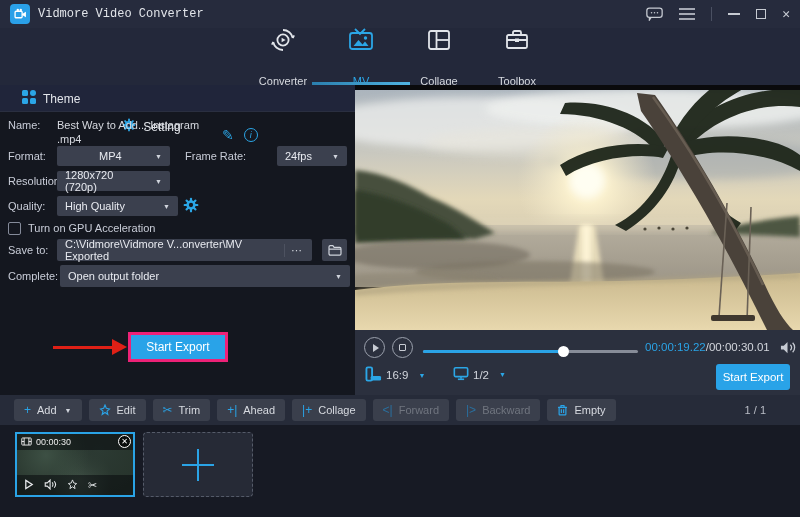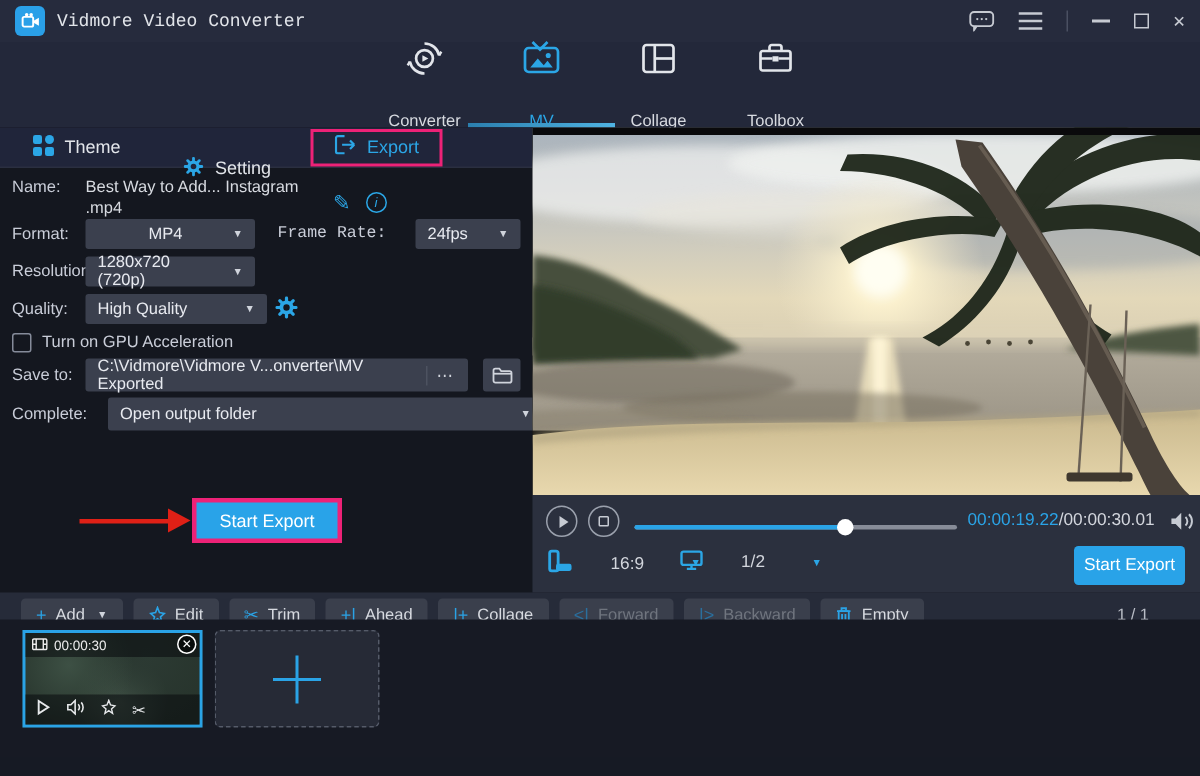--- a/index.html
+++ b/index.html
@@ -39,21 +39,21 @@
   .navtab.active::after {
     content:""; position:absolute; left:-10px; right:-10px; bottom:0; height:3px;
     background:linear-gradient(90deg,#2b7fae,#4fb3e2);
   }
   
   .panel {
     position:absolute; left:0; top:85px; width:355px; height:310px; background:#14171f;
   }
   .ptabs {
     position:absolute; left:0; top:0; width:355px; height:27px;
-    background:#20253a; display:flex; align-items:center; border-bottom:1px solid #2a2f40;
+    background:#20253a; display:flex; align-items:flex-start; border-bottom:1px solid #2a2f40;
   }
   .ptab {
     display:flex; align-items:center; gap:7px; padding:0 12px; height:27px;
     cursor:pointer; font-size:12px; color:#e2e5ea;
   }
   .ptab-export { color:#2ba6e6; border:2px solid #ed2277; height:25px; margin-left:14px; padding:0 14px; }
   .ptab-theme { margin-left:10px; }
   .ptab-setting { margin-left:18px;margin-top:28px; }
   .frow { position:absolute; left:0; width:355px; display:flex; align-items:center; }
   .flabel { position:absolute; left:8px; color:#c9cdd8; font-size:11px; }
@@ -105,21 +105,21 @@
   .playtri { width:0; height:0; border-top:4px solid transparent; border-bottom:4px solid transparent; border-left:6px solid #c7cbd3; margin-left:2px; }
   .stopsq { width:7px; height:7px; border:1.5px solid #c7cbd3; border-radius:1px; }
   .slider { position:absolute; left:68px; top:16px; width:215px; height:11px; cursor:pointer; }
   .track { position:absolute; left:0; top:4px; width:100%; height:3px; background:#878c98; border-radius:2px; }
   .played { position:absolute; left:0; top:4px; height:3px; background:#2aa3e6; border-radius:2px; }
   .knob { position:absolute; top:0; width:11px; height:11px; background:#fff; border-radius:50%; margin-left:-5px; }
   .timetext { position:absolute; left:290px; top:11px; font-size:11.5px; white-space:nowrap; }
   .elapsed { color:#2aa3e6; } .timesep,.total { color:#d3d6dd; }
   .volbtn { position:absolute; left:424px; top:10px; cursor:pointer; }
   .ctl2 { position:absolute; left:0; top:36px; width:445px; height:28px; }
-  .aspectgrp,.screengrp { position:absolute; display:flex; align-items:center; gap:25px; color:#d3d6dd; font-size:11.5px; cursor:pointer; }
+  .aspectgrp,.screengrp { position:absolute; display:flex; align-items:center; gap:4px; color:#d3d6dd; font-size:11.5px; cursor:pointer; }
   .aspectgrp { left:10px; } .screengrp { left:98px; }
   .bluecaret { color:#2ba6e6; font-size:7px; margin-left:6px; }
   .startexport-small {
     position:absolute; right:10px; top:-2px; width:74px; height:26px; background:#29a3e8;
     border-radius:3px; color:#fff; font-size:11.5px; display:flex; align-items:center;
     justify-content:center; cursor:pointer;
   }
   
   .toolbar {
     position:absolute; left:0; top:395px; width:800px; height:30px; background:#262b39;
@@ -128,21 +128,21 @@
   .tbtn {
     height:22px; background:#3a3f4c; border-radius:3px; display:flex; align-items:center;
     gap:6px; padding:0 10px; color:#d7dae0; font-size:11px; cursor:pointer; white-space:nowrap;
   }
   .tbtn .tico { color:#2aa3e6; font-size:12px; display:flex; align-items:center; }
   .tbtn.disabled { color:#70757f; cursor:default; }
   .tbtn.disabled .tico { color:#2a6f9e; }
   .addcaret { font-size:7px; color:#d0d4dc; margin-left:2px; }
   .counter { margin-left:auto; color:#b9bdc6; font-size:11px; padding-right:20px; }
   
-  .timeline { position:absolute; left:0; top:413px; width:800px; height:92px; background:#171a24; }
+  .timeline { position:absolute; left:0; top:425px; width:800px; height:92px; background:#171a24; }
   .clip {
     position:absolute; left:15px; top:7px; width:120px; height:65px; border:2px solid #2aa3e6;
     background:
       radial-gradient(circle at 25% 35%, #3d5044 0%, rgba(0,0,0,0) 45%),
       radial-gradient(circle at 70% 25%, #2c3a33 0%, rgba(0,0,0,0) 50%),
       radial-gradient(circle at 55% 75%, #44564a 0%, rgba(0,0,0,0) 40%),
       #27342c;
     cursor:pointer;
   }
   .clip-top {
@@ -276,47 +276,38 @@
               <rect x="10.4" y="1" width="3.2" height="22" rx="1.4" transform="rotate(45 12 12)"></rect>
               <rect x="10.4" y="1" width="3.2" height="22" rx="1.4" transform="rotate(90 12 12)"></rect>
               <rect x="10.4" y="1" width="3.2" height="22" rx="1.4" transform="rotate(135 12 12)"></rect>
               <circle cx="12" cy="12" r="7"></circle>
             </g>
             <circle cx="12" cy="12" r="3.2" fill="#20253a"></circle>
           </svg>
         </span>
         <span>Setting</span>
       </div>
-      <div class="ptab ptab-export">
-        <span>
-          <svg width="15" height="13" viewBox="0 0 18 16" fill="none" stroke="#2ba6e6" stroke-width="1.8">
-            <path d="M8 1H2.5A1.5 1.5 0 001 2.5v11A1.5 1.5 0 002.5 15H8"></path>
-            <path d="M6 8h10m0 0l-3.5-3.5M16 8l-3.5 3.5"></path>
-          </svg>
-        </span>
-        <span>Export</span>
-      </div>
     </div>
 
     <div class="frow" style="top:40px;">
       <span class="flabel">Name:</span>
       <div class="namewrap">Best Way to Add... Instagram .mp4</div>
       <div class="nameicons">
         <span class="pencil">✎</span>
         <span class="infoicon">i</span>
       </div>
     </div>
 
     <div class="frow" style="top:71px;">
       <span class="flabel">Format:</span>
       <div class="dd" style="left:57px; width:113px;padding-left:42px;">
         <span>MP4</span>
         <span class="caret">▼</span>
       </div>
-      <span class="flabel" style="left:185px;font-family:Liberation Mono, monospace;">Frame Rate:</span>
+      <span class="flabel" style="left:185px;">Frame Rate:</span>
       <div class="dd" style="left:277px; width:70px;">
         <span>24fps</span>
         <span class="caret">▼</span>
       </div>
     </div>
 
     <div class="frow" style="top:96px;">
       <span class="flabel">Resolution:</span>
       <div class="dd" style="left:57px; width:113px;">
         <span>1280x720 (720p)</span>
@@ -358,21 +349,21 @@
       <span class="folderbtn">
         <svg width="14" height="12" viewBox="0 0 16 14" fill="none" stroke="#d0d4dc" stroke-width="1.4">
           <path d="M1 3.5A1.5 1.5 0 012.5 2h3l1.5 2h6.5A1.5 1.5 0 0115 5.5v6A1.5 1.5 0 0113.5 13h-11A1.5 1.5 0 011 11.5z"></path>
           <line x1="1" y1="6" x2="15" y2="6"></line>
         </svg>
       </span>
     </div>
 
     <div class="frow" style="top:191px;">
       <span class="flabel">Complete:</span>
-      <div class="dd" style="left:72px; width:290px; height:22px;justify-content:center;">
+      <div class="dd" style="left:60px; width:290px; height:22px;justify-content:center;">
         <span>Open output folder</span>
         <span class="caret">▼</span>
       </div>
     </div>
 
     <div class="arrow-line"></div>
     <div class="arrow-head"></div>
     <div class="startexport-main">Start Export</div>
   </div>
 

